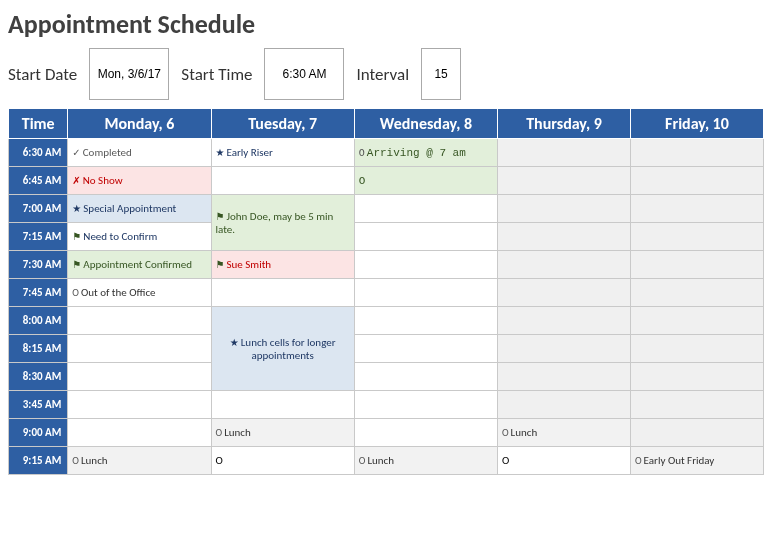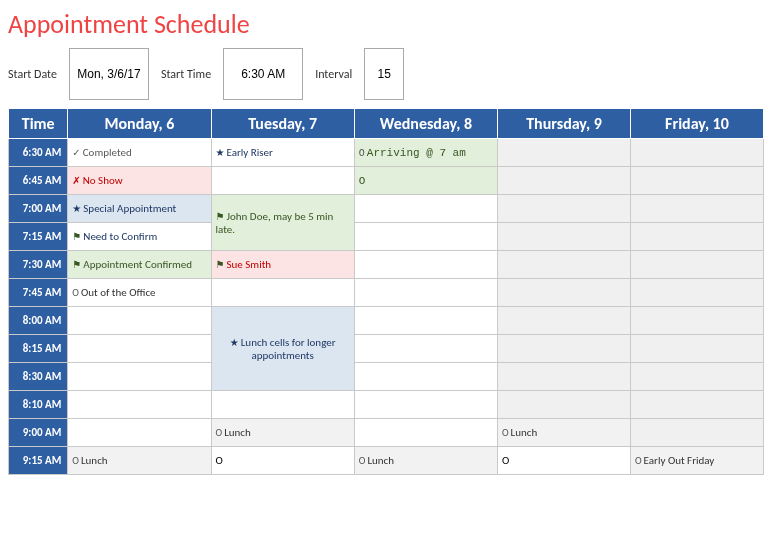--- a/index.html
+++ b/index.html
@@ -5,32 +5,32 @@
     * { box-sizing: border-box; margin: 0; padding: 0; }
     body {
       font-family: Calibri, Arial, sans-serif;
       font-size: 12px;
       background: #fff;
       padding: 8px;
       width: 772px;
     }
     h1 {
       font-size: 26px;
-      font-weight: normal;
-      color: #ef4444;
+      font-weight: bold;
+      color: #404040;
       margin-bottom: 8px;
     }
     .controls {
       display: flex;
       align-items: center;
       gap: 12px;
       margin-bottom: 8px;
     }
     .controls label {
-      font-size: 12px;
+      font-size: 17px;
       color: #333;
     }
     .controls input {
       border: 1px solid #aaa;
       padding: 18px 6px;
       font-size: 12px;
       width: 80px;
       text-align: center;
     }
     .controls .interval-input {
@@ -229,21 +229,21 @@
         <td class="empty"></td>
       </tr>
       <tr>
         <td class="time-col">8:30 AM</td>
         <td class="white"></td>
         <td class="white"></td>
         <td class="empty"></td>
         <td class="empty"></td>
       </tr>
       <tr>
-        <td class="time-col">8:10 AM</td>
+        <td class="time-col">3:45 AM</td>
         <td class="white"></td>
         <td class="white"></td>
         <td class="white"></td>
         <td class="empty"></td>
         <td class="empty"></td>
       </tr>
       <tr>
         <td class="time-col">9:00 AM</td>
         <td class="white"></td>
         <td class="cell-lunch"><span class="icon icon-o">O</span><span>Lunch</span></td>

